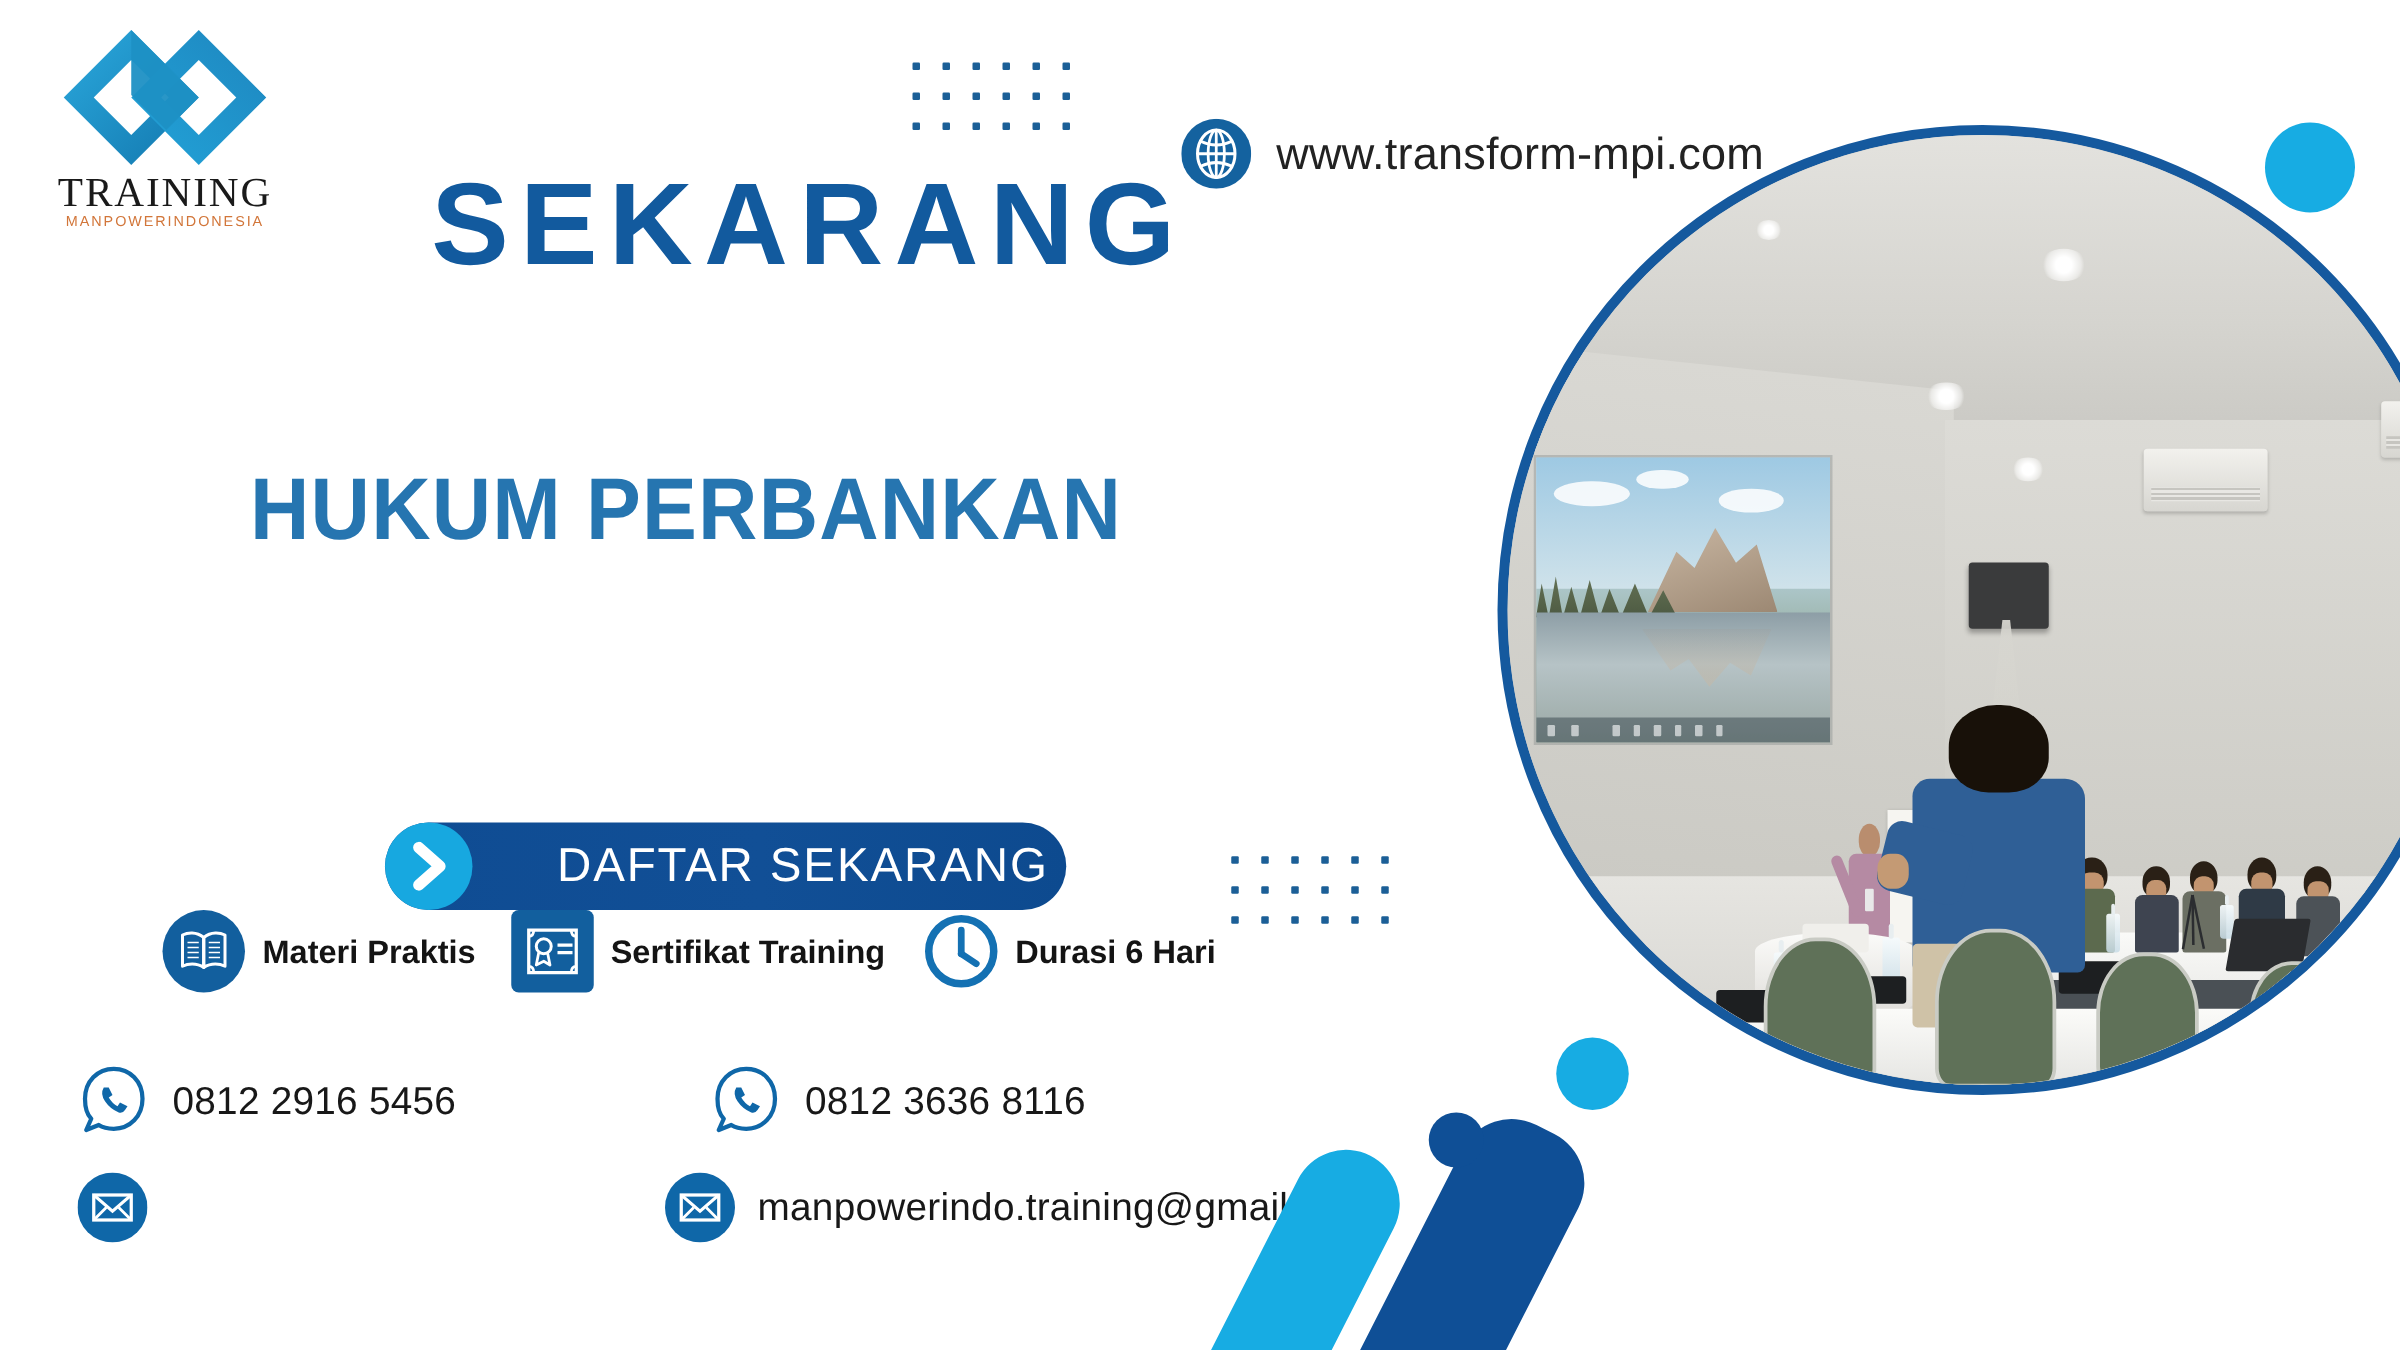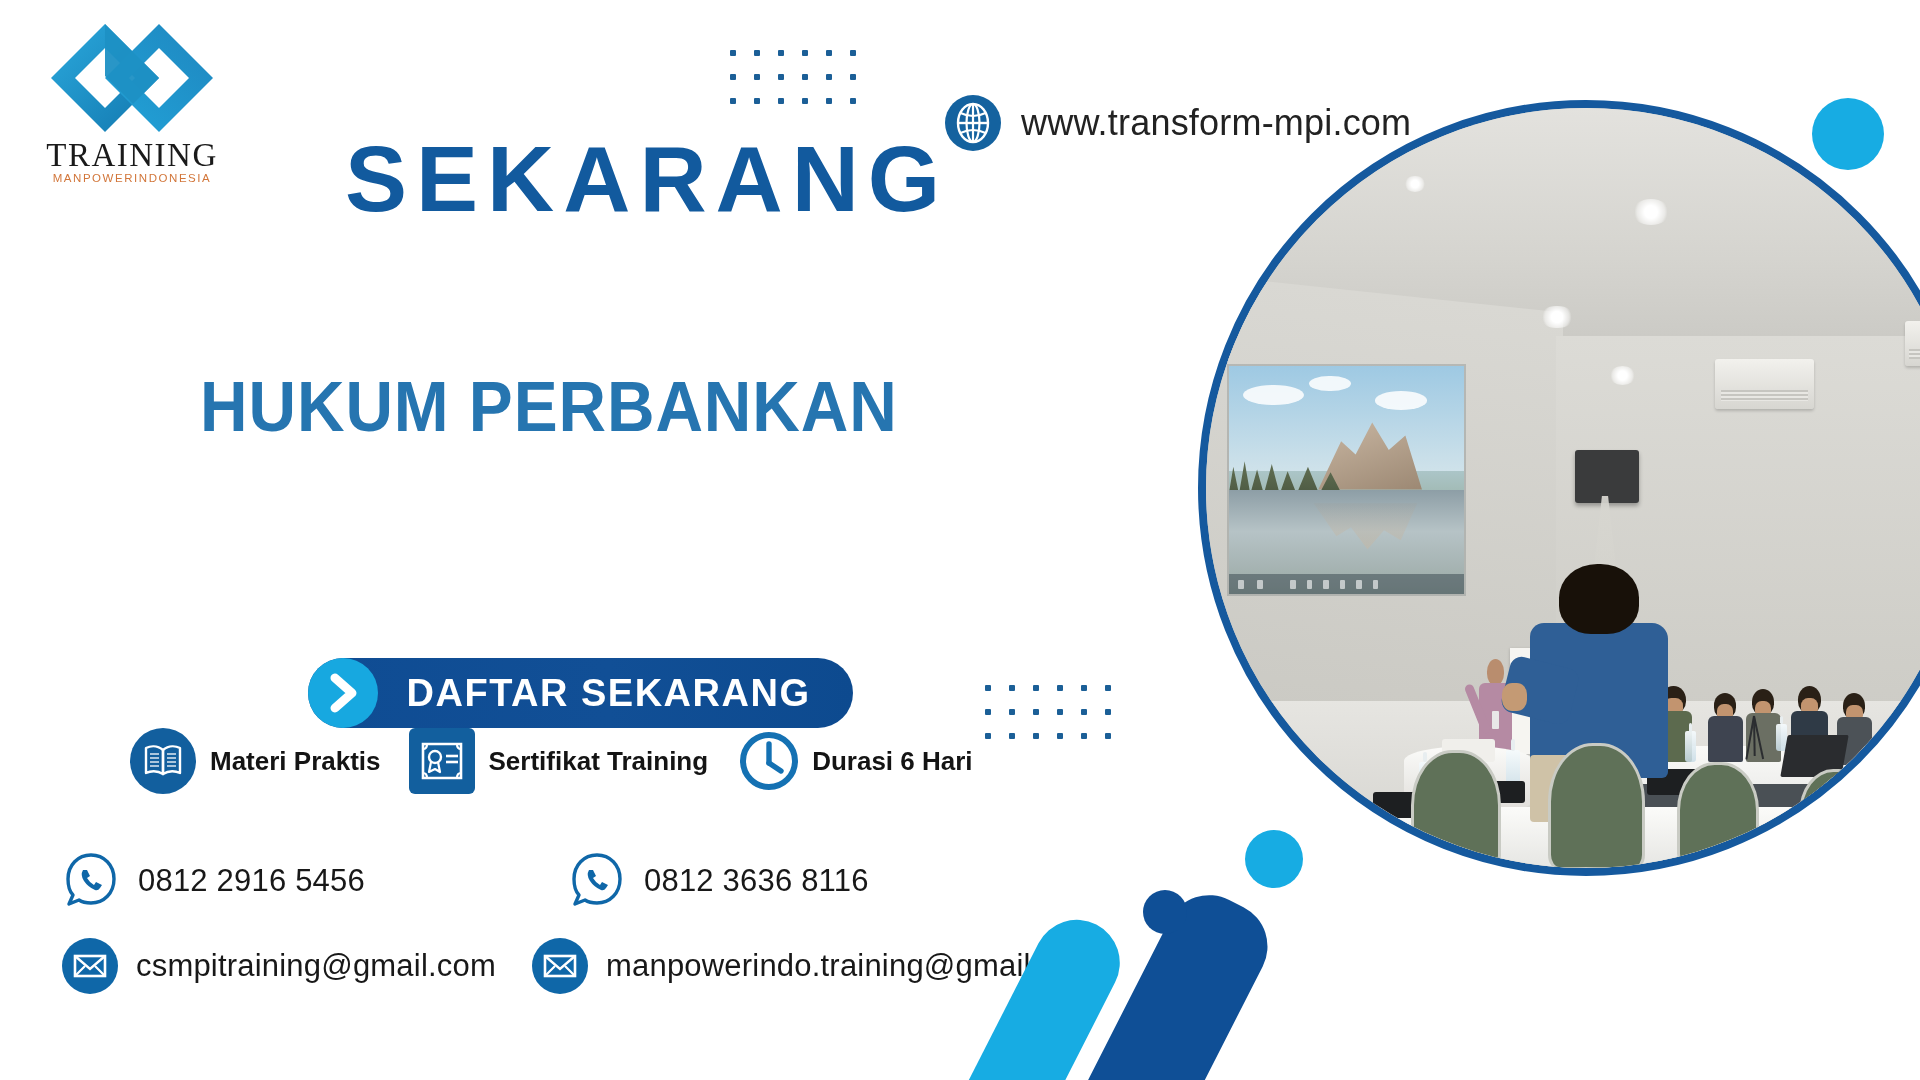--- a/index.html
+++ b/index.html
@@ -57,21 +57,21 @@
     width:545px;height:70px;border-radius:40px;
     background:linear-gradient(90deg,#0f4c93 0%,#114f96 55%,#0d4a8f 100%);
     display:flex;align-items:center;
   }
   .cta-arrow{
     width:70px;height:70px;border-radius:50%;
     background:#17a8e0;flex:0 0 70px;
     display:flex;align-items:center;justify-content:center;
   }
   .cta-label{
-    flex:1;text-align:center;color:#fff;font-weight:bold;
+    flex:1;text-align:right;color:#fff;font-weight:normal;
     font-size:38px;letter-spacing:1.5px;padding-right:14px;white-space:nowrap;
   }
 
   
   .features{position:absolute;left:130px;top:728px;display:flex;align-items:center;gap:0;}
   .feat{display:flex;align-items:center;}
   .feat-label{font-size:26px;font-weight:bold;color:#141414;white-space:nowrap;}
   .ic-circle{width:66px;height:66px;border-radius:50%;background:#125f9e;
     display:flex;align-items:center;justify-content:center;flex:0 0 66px;}
   .ic-square{width:66px;height:66px;border-radius:6px;background:#125f9e;
@@ -352,21 +352,20 @@
     </div>
 
     <div class="crow">
       <div class="cpair" style="width:470px;">
         <svg class="mail-ic" viewBox="0 0 56 56">
           <circle cx="28" cy="28" r="28" fill="#0f67a8"></circle>
           <rect x="13" y="18" width="30" height="20" fill="none" stroke="#fff" stroke-width="2.6"></rect>
           <path d="M13 18 L28 31 L43 18" fill="none" stroke="#fff" stroke-width="2.4"></path>
           <path d="M13 38 L23 28 M43 38 L33 28" fill="none" stroke="#fff" stroke-width="2.2"></path>
         </svg>
-        <div class="ctext" style="margin-left:18px;">csmpitraining@gmail.com</div>
       </div>
       <div class="cpair">
         <svg class="mail-ic" viewBox="0 0 56 56">
           <circle cx="28" cy="28" r="28" fill="#0f67a8"></circle>
           <rect x="13" y="18" width="30" height="20" fill="none" stroke="#fff" stroke-width="2.6"></rect>
           <path d="M13 18 L28 31 L43 18" fill="none" stroke="#fff" stroke-width="2.4"></path>
           <path d="M13 38 L23 28 M43 38 L33 28" fill="none" stroke="#fff" stroke-width="2.2"></path>
         </svg>
         <div class="ctext" style="margin-left:18px;">manpowerindo.training@gmail.com</div>
       </div>

